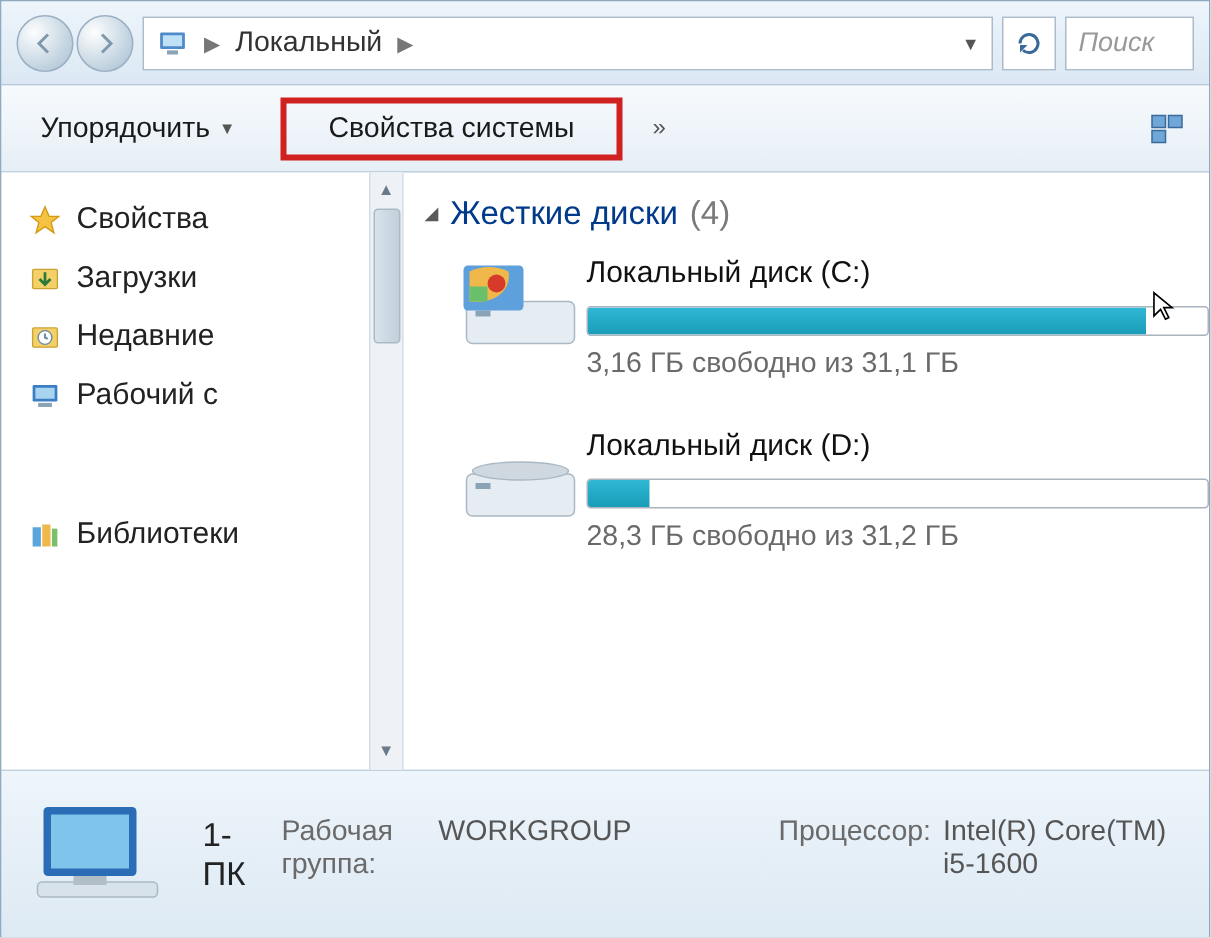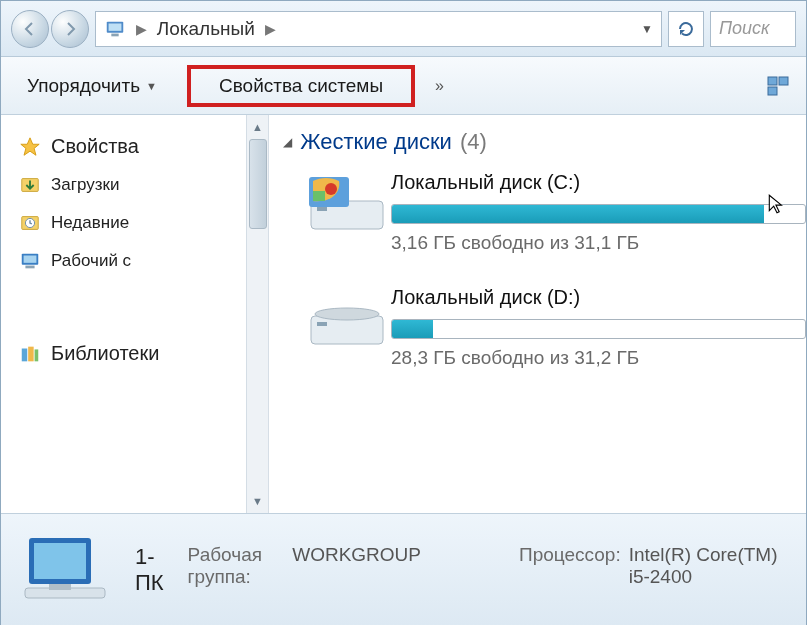--- a/index.html
+++ b/index.html
@@ -27,21 +27,21 @@
     .toolbar .right { margin-left: auto; display: flex; align-items: center; gap: 10px; }
     .toolbar .right .ticon { width: 24px; height: 24px; }
 
     
     .body { display: flex; height: 398px; }
     .sidebar { width: 268px; background: #fff; border-right: 1px solid #d6dee6; position: relative; padding-top: 12px; }
     .scrollbar { position: absolute; right: 0; top: 0; width: 22px; height: 100%; background: #eef2f6; border-left: 1px solid #d4dde5; }
     .scrollbar .arrow { height: 24px; display: flex; align-items: center; justify-content: center; color: #6a7a88; font-size: 11px; }
     .scrollbar .thumb { position: absolute; top: 24px; left: 2px; width: 18px; height: 90px; background: linear-gradient(to right, #d8e2ea, #c2d0db); border: 1px solid #aab9c5; border-radius: 3px; }
     .scrollbar .arrow.dn { position: absolute; bottom: 0; width: 100%; }
-    .sideitem { display: flex; align-items: center; gap: 10px; padding: 8px 8px 8px 18px; font-size: 17px; color: #222; white-space: nowrap; overflow: hidden; width: 240px; }
+    .sideitem { display: flex; align-items: center; gap: 10px; padding: 8px 8px 8px 18px; font-size: 20px; color: #222; white-space: nowrap; overflow: hidden; width: 240px; }
     .sideitem.group { font-size: 20px; }
     .sicon { width: 22px; height: 22px; flex: none; display: inline-flex; align-items: center; justify-content: center; }
     .spacer { height: 54px; }
 
     .content { flex: 1; background: #fff; padding: 14px 0 0 14px; overflow: hidden; }
     .section-head { display: flex; align-items: center; gap: 8px; font-size: 22px; margin-bottom: 16px; }
     .section-head .tri { color: #5a5a5a; font-size: 12px; }
     .section-head .title { color: #003a8a; }
     .section-head .count { color: #7a7a7a; }
     .drive { display: flex; align-items: flex-start; margin-bottom: 32px; padding-left: 20px; }
@@ -241,18 +241,18 @@
         </svg>
     </span>
     <div class="details-text">
       <div class="row">
         <span class="pcname">1-ПК</span>
         <span class="label">Рабочая группа:</span>
         <span class="val">WORKGROUP</span>
       </div>
       <div class="row" style="padding-left:90px;">
         <span class="label">Процессор:</span>
-        <span class="val">Intel(R) Core(TM) i5-2400</span>
+        <span class="val">Intel(R) Core(TM) i5-1600</span>
       </div>
     </div>
   </div>
 
 </div>
 
 </body></html>

